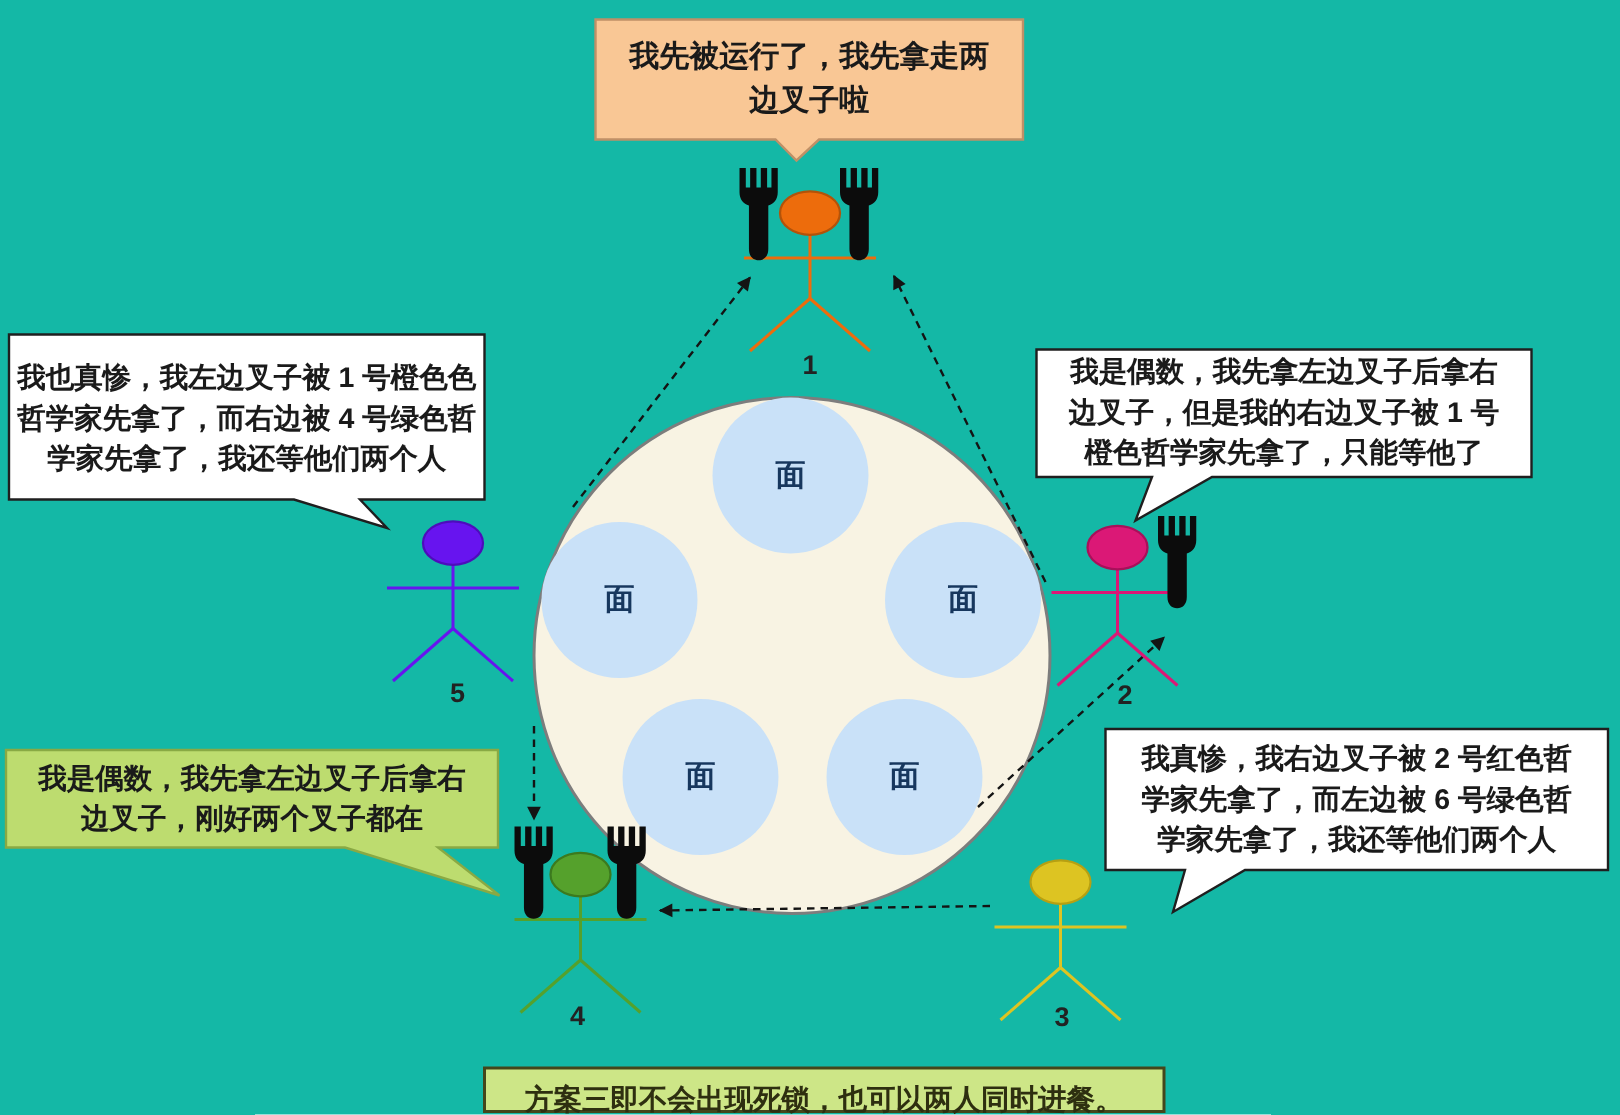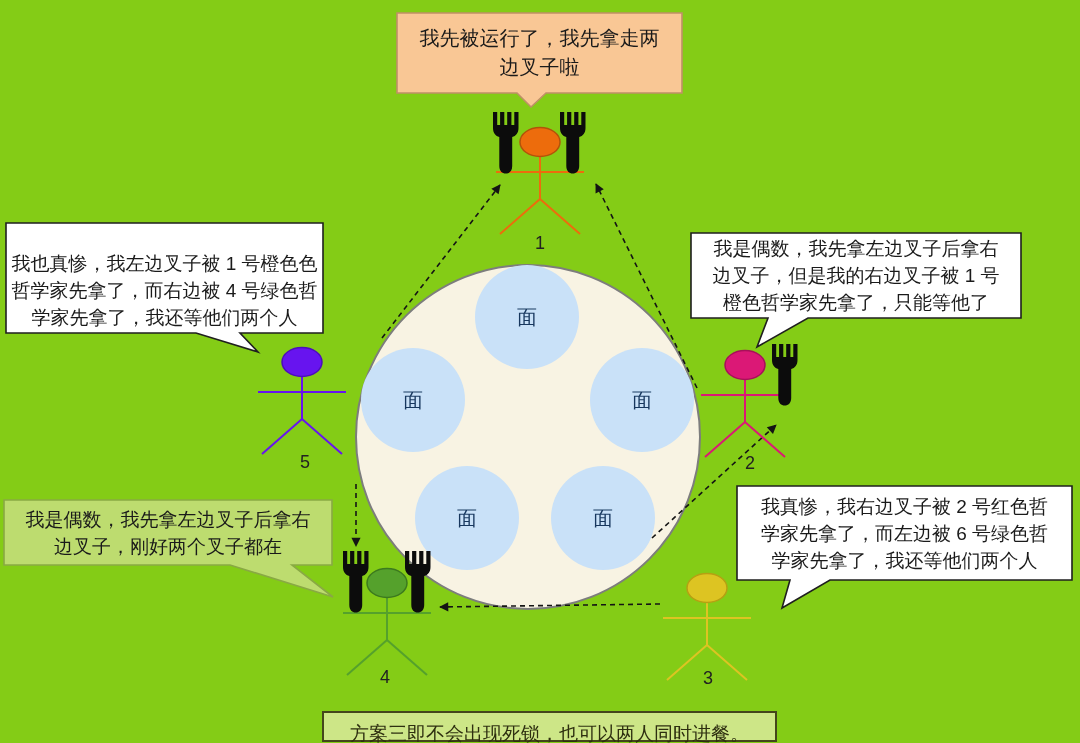--- a/index.html
+++ b/index.html
@@ -1,18 +1,18 @@
 <!DOCTYPE html>
 <html><head>
 <meta charset="utf-8">
 <style>
   html,body{margin:0;padding:0;background:#ffffff;}
   #stage{
-    position:relative;width:1080px;height:743px;background:#84cc16;
-    font-family:"Liberation Sans","DejaVu Sans",sans-serif;overflow:hidden;
+    position:relative;width:1080px;height:743px;background:#14b8a6;
+    font-family:"Liberation Sans","DejaVu Sans",sans-serif;overflow:hidden;font-weight:bold;
   }
   #stage svg{position:absolute;left:0;top:0;}
   .bubble-text{
     position:absolute;display:flex;align-items:center;justify-content:center;
     text-align:center;white-space:pre-line;color:#1a1a1a;
     font-size:19px;line-height:27px;pointer-events:none;
   }
   .plate-label{
     position:absolute;transform:translate(-50%,-50%);
     color:#17375e;font-size:20px;line-height:20px;
@@ -108,21 +108,21 @@
     <path stroke-width="1.6" d="M6,223 H323 V333 H240 L258,352 L196,333 H6 Z" fill="#ffffff" stroke="#1f1f1f"></path>
     <path stroke-width="1.6" d="M691,233 H1021 V318 H808 L757,347 L768,318 H691 Z" fill="#ffffff" stroke="#1f1f1f"></path>
     <path stroke-width="1.6" d="M737,486 H1072 V580 H830 L782,608 L790,580 H737 Z" fill="#ffffff" stroke="#1f1f1f"></path>
     <path stroke-width="1.6" d="M4,500 H332 V565 H292 L333,597 L230,565 H4 Z" fill="#bddc6f" stroke="#89a944"></path>
 
     <rect x="323" y="712" width="453" height="29" stroke-width="2" fill="#cde687" stroke="#44461b"></rect>
   </svg>
 
   <div class="bubble-text" style="left:397px;top:13px;width:285px;height:80px;font-size:20px;line-height:29px;">我先被运行了，我先拿走两
 边叉子啦</div>
-  <div class="bubble-text" style="left:6px;top:235px;width:317px;height:110px;">我也真惨，我左边叉子被 1 号橙色色
+  <div class="bubble-text" style="left:6px;top:224px;width:317px;height:110px;">我也真惨，我左边叉子被 1 号橙色色
 哲学家先拿了，而右边被 4 号绿色哲
 学家先拿了，我还等他们两个人</div>
   <div class="bubble-text" style="left:691px;top:233px;width:330px;height:85px;">我是偶数，我先拿左边叉子后拿右
 边叉子，但是我的右边叉子被 1 号
 橙色哲学家先拿了，只能等他了</div>
   <div class="bubble-text" style="left:737px;top:486px;width:335px;height:94px;">我真惨，我右边叉子被 2 号红色哲
 学家先拿了，而左边被 6 号绿色哲
 学家先拿了，我还等他们两个人</div>
   <div class="bubble-text" style="left:4px;top:500px;width:328px;height:65px;">我是偶数，我先拿左边叉子后拿右
 边叉子，刚好两个叉子都在</div>

